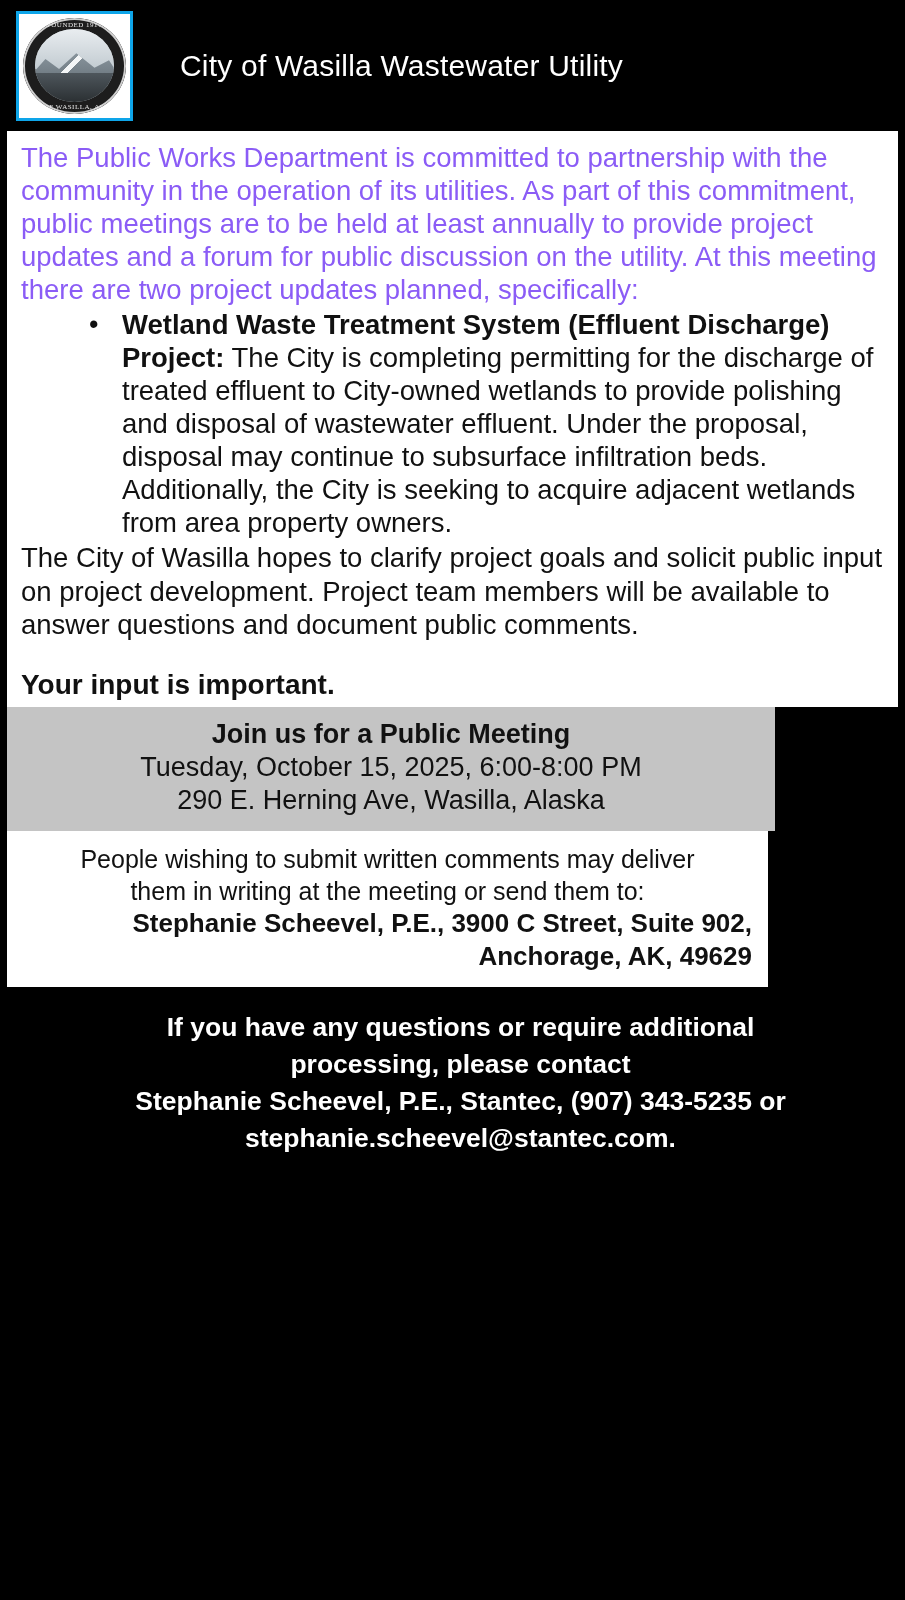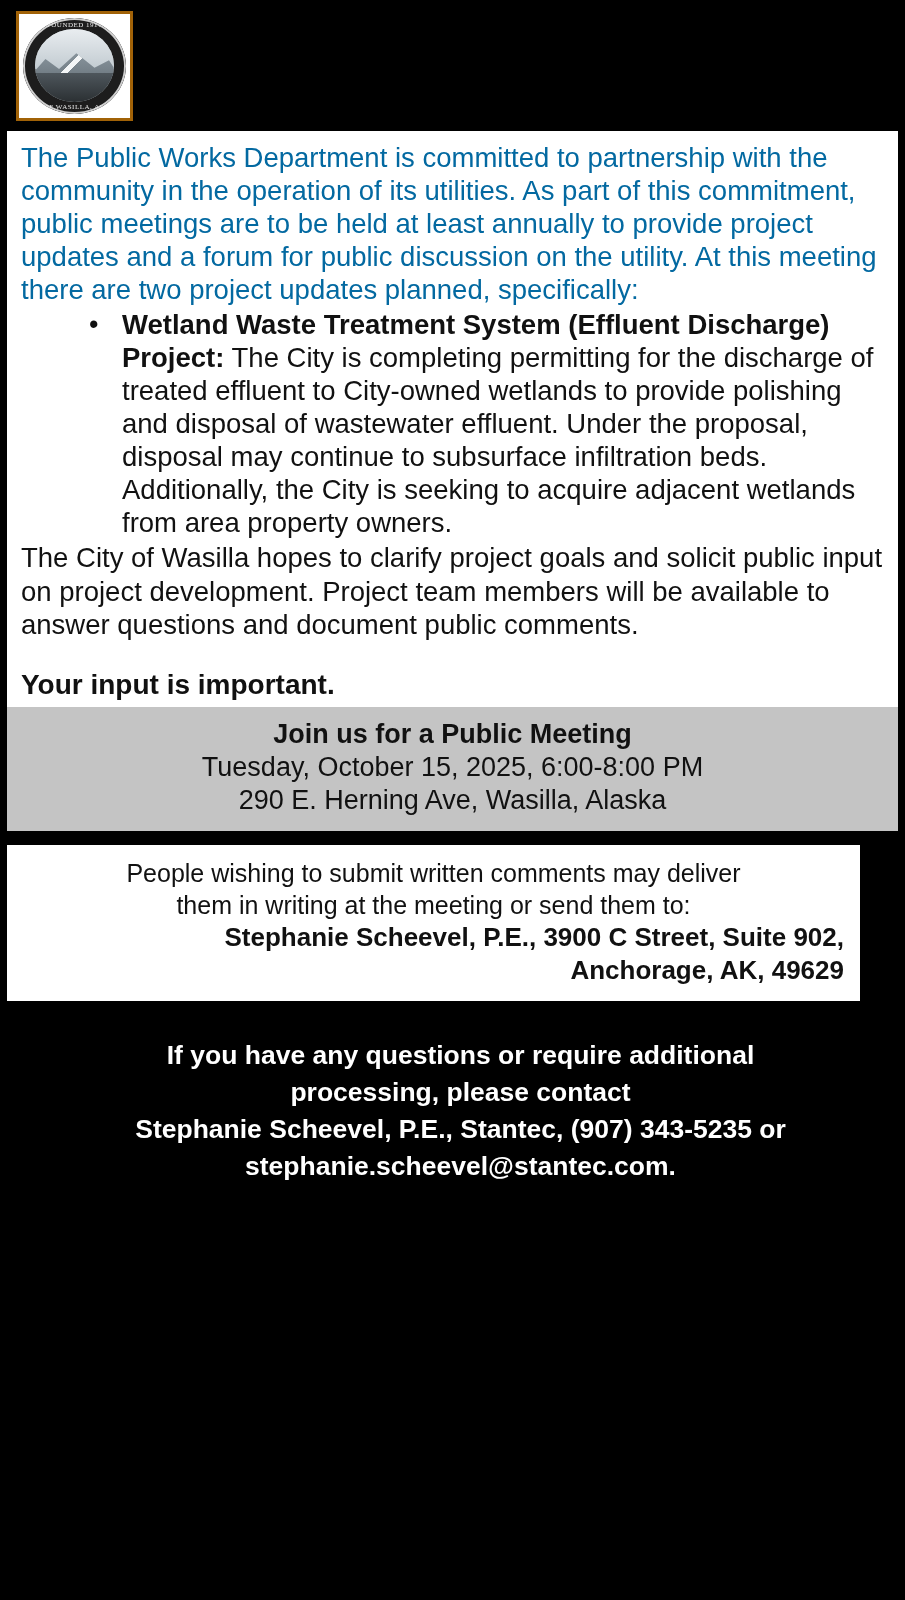--- a/index.html
+++ b/index.html
@@ -25,21 +25,21 @@
     background: #000000;
     display: flex;
     align-items: center;
     padding-left: 16px;
     box-sizing: border-box;
   }
   .seal {
     width: 117px;
     height: 110px;
     background: #ffffff;
-    border: 3px solid #a16207;
+    border: 3px solid #0ea5e9;
     box-sizing: border-box;
     position: relative;
     flex: 0 0 auto;
   }
   .seal-inner {
     position: absolute;
     inset: 4px;
     border-radius: 50%;
     background: #1d1d1d;
     overflow: hidden;
@@ -101,21 +101,21 @@
   .body-block {
     background: #ffffff;
     margin: 0 7px;
     padding: 10px 14px 4px 14px;
     box-sizing: border-box;
     width: 891px;
   }
   .para {
     font-size: 27.5px;
     line-height: 33px;
-    color: #0369a1;
+    color: #8b5cf6;
     margin: 0 0 0 0;
   }
   .bullets {
     margin: 2px 0 0 0;
     padding: 0;
     list-style: none;
   }
   .bullets li {
     position: relative;
     padding-left: 101px;
@@ -143,41 +143,41 @@
     font-size: 28px;
     margin-top: 8px;
     margin-bottom: 2px;
     color: #111111;
   }
 
   
   .meeting-block {
     background: #c4c4c4;
     margin: 0 7px;
-    width: 891px;
+    width: 768px;
     box-sizing: border-box;
     padding: 10px 10px 14px 10px;
     text-align: center;
     color: #111111;
   }
   .meeting-title {
     font-weight: bold;
     font-size: 27px;
     line-height: 34px;
   }
   .meeting-line {
     font-size: 27px;
     line-height: 33px;
   }
 
   
   .comments-block {
     background: #ffffff;
-    margin: 14px 7px;
-    width: 853px;
+    margin: 0 7px;
+    width: 761px;
     box-sizing: border-box;
     padding: 12px 16px 14px 16px;
     text-align: center;
     color: #111111;
   }
   .comments-line {
     font-size: 25px;
     line-height: 32px;
   }
   .comments-bold {
@@ -212,20 +212,21 @@
         <div class="seal-ring"></div>
         <div class="seal-top-text">FOUNDED 1917</div>
         <div class="seal-bot-text">CITY OF WASILLA, ALASKA</div>
         <div class="seal-disc">
           <div class="seal-sky"></div>
           <div class="seal-mtn"></div>
           <div class="seal-water"></div>
         </div>
       </div>
     </div>
+    <div class="header-title">City of Wasilla Wastewater Utility</div>
   </div>
 
   <div class="body-block">
     <p class="para">The Public Works Department is committed to partnership with the community in the operation of its utilities. As part of this commitment, public meetings are to be held at least annually to provide project updates and a forum for public discussion on the utility. At this meeting there are two project updates planned, specifically:</p>
 
     <ul class="bullets">
       <li>
         <b>Wetland Waste Treatment System (Effluent Discharge) Project:</b><span> The City is completing permitting for the discharge of treated effluent to City-owned wetlands to provide polishing and disposal of wastewater effluent. Under the proposal, disposal may continue to subsurface infiltration beds. Additionally, the City is seeking to acquire adjacent wetlands from area property owners.</span>
       </li>
     </ul>

